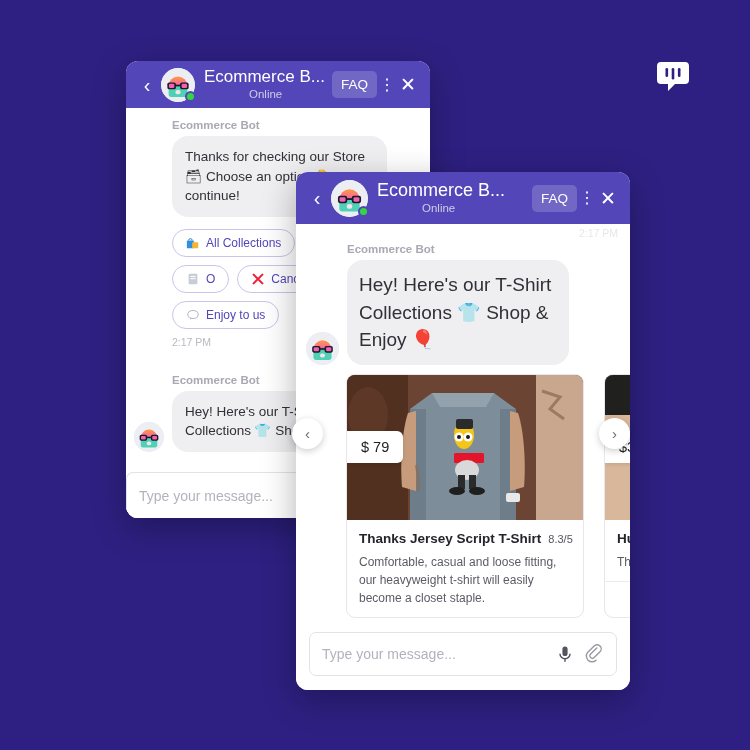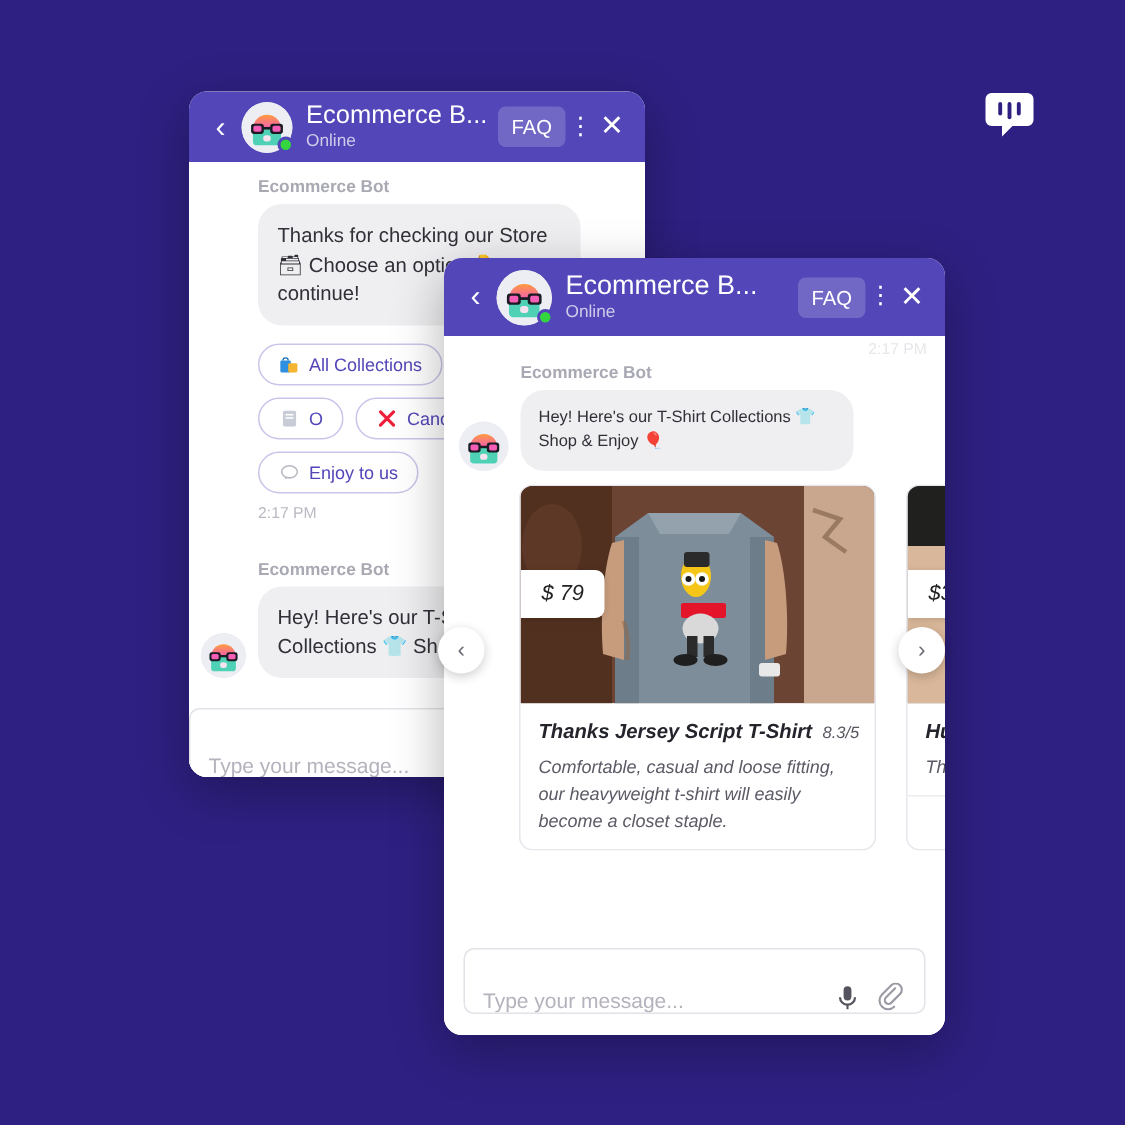--- a/index.html
+++ b/index.html
@@ -57,21 +57,21 @@
     position: absolute; right: -1px; bottom: 0px;
     width: 11px; height: 11px; border-radius: 50%;
     background: #34d63f; border: 2px solid #5246B8;
   }
   .hdr-txt { flex: 1 1 auto; min-width: 0; overflow: hidden; }
   .hdr-title {
     color: #fff; font-size: 17px; font-weight: 400;
     white-space: nowrap; overflow: hidden; line-height: 1.15;
   }
   #win2 .hdr-title { font-size: 18px; }
-  .hdr-sub { color: #cfcbe8; font-size: 11.5px; line-height: 1.3; margin-top: 1px; }
+  .hdr-sub { color: #cfcbe8; font-size: 11.5px; line-height: 1.3; margin-top: 1px; margin-left: 45px; }
   .faq-btn {
     background: rgba(255,255,255,.18);
     color: #fff; font-size: 13.5px;
     padding: 6px 9px; border-radius: 5px;
     margin-left: 4px; cursor: pointer; flex: 0 0 auto;
   }
   .kebab {
     width: 20px; text-align: center; color: #fff;
     font-size: 16px; line-height: 1; cursor: pointer; flex: 0 0 auto;
     letter-spacing: 0;
@@ -96,37 +96,37 @@
 
   .msg-row { display: flex; align-items: flex-end; padding-right: 12px; }
   .msg-ava { width: 30px; height: 30px; flex: 0 0 auto; margin: 0 8px 0 8px; }
   #win2 .msg-ava { width: 33px; height: 33px; margin-left: 10px; }
   .msg-ava .avatar { border-radius: 50%; }
   .bubble {
     background: #efeff1; border-radius: 16px;
     padding: 11px 13px; font-size: 13.5px; color: #303038;
     line-height: 1.45; max-width: 215px;
   }
-  #win2 .bubble { max-width: 222px; font-size: 11px; padding-left: 12px; }
+  #win2 .bubble { max-width: 222px; font-size: 19px; padding-left: 12px; }
   .ts { color: #b9b9c2; font-size: 10.5px; margin: 7px 0 0 46px; }
   #win2 .ts { margin-left: 51px; }
 
   
   .qr-wrap { margin: 12px 0 0 46px; display: flex; flex-wrap: wrap; gap: 8px; max-width: 260px; }
   .qr {
     display: inline-flex; align-items: flex-end; gap: 6px;
     border: 1px solid #c9c5ea; border-radius: 20px;
     padding: 6px 13px; font-size: 12px; color: #5246B8;
     background: #fff; white-space: nowrap; cursor: pointer;
   }
   .qr .ic { width: 14px; height: 14px; display: inline-block; flex: 0 0 auto; }
 
   
   .carousel { position: relative; margin-top: 9px; padding-left: 50px; overflow: hidden; }
-  .track { display: flex; gap: 20px; font-style: italic; }
+  .track { display: flex; gap: 20px; }
   .card {
     flex: 0 0 auto; width: 238px;
     border: 1px solid #e6e6ec; border-radius: 9px;
     background: #fff; overflow: hidden;
   }
   .card.narrow { width: 238px; }
   .photo { height: 145px; position: relative; overflow: hidden; }
   .price {
     position: absolute; left: 0; top: 56px;
     background: #fff; color: #222; font-size: 14.5px;
@@ -154,21 +154,21 @@
   #arrow-right { left: 599px; top: 418px; }
 
   
   .composer {
     flex: 0 0 auto; background: #fff;
     padding: 11px 13px 14px;
   }
   #win1 .composer { padding: 12px 0 0 0; }
   .inputbox {
     border: 1px solid #e2e2e8; border-radius: 7px;
-    height: 44px; display: flex; align-items: flex-end;
+    height: 44px; display: flex; align-items: center;
     padding: 0 12px; background: #fff;
   }
   #win1 .inputbox { border-radius: 7px 7px 0 0; border-bottom: none; height: 46px; }
   .inputbox input {
     flex: 1 1 auto; border: none; outline: none;
     font-size: 14px; color: #333; font-family: "Liberation Sans", sans-serif;
     background: transparent;
   }
   .inputbox input::placeholder { color: #b3b3bd; }
   .inp-ic { width: 20px; height: 20px; margin-left: 9px; cursor: pointer; flex: 0 0 auto; }

